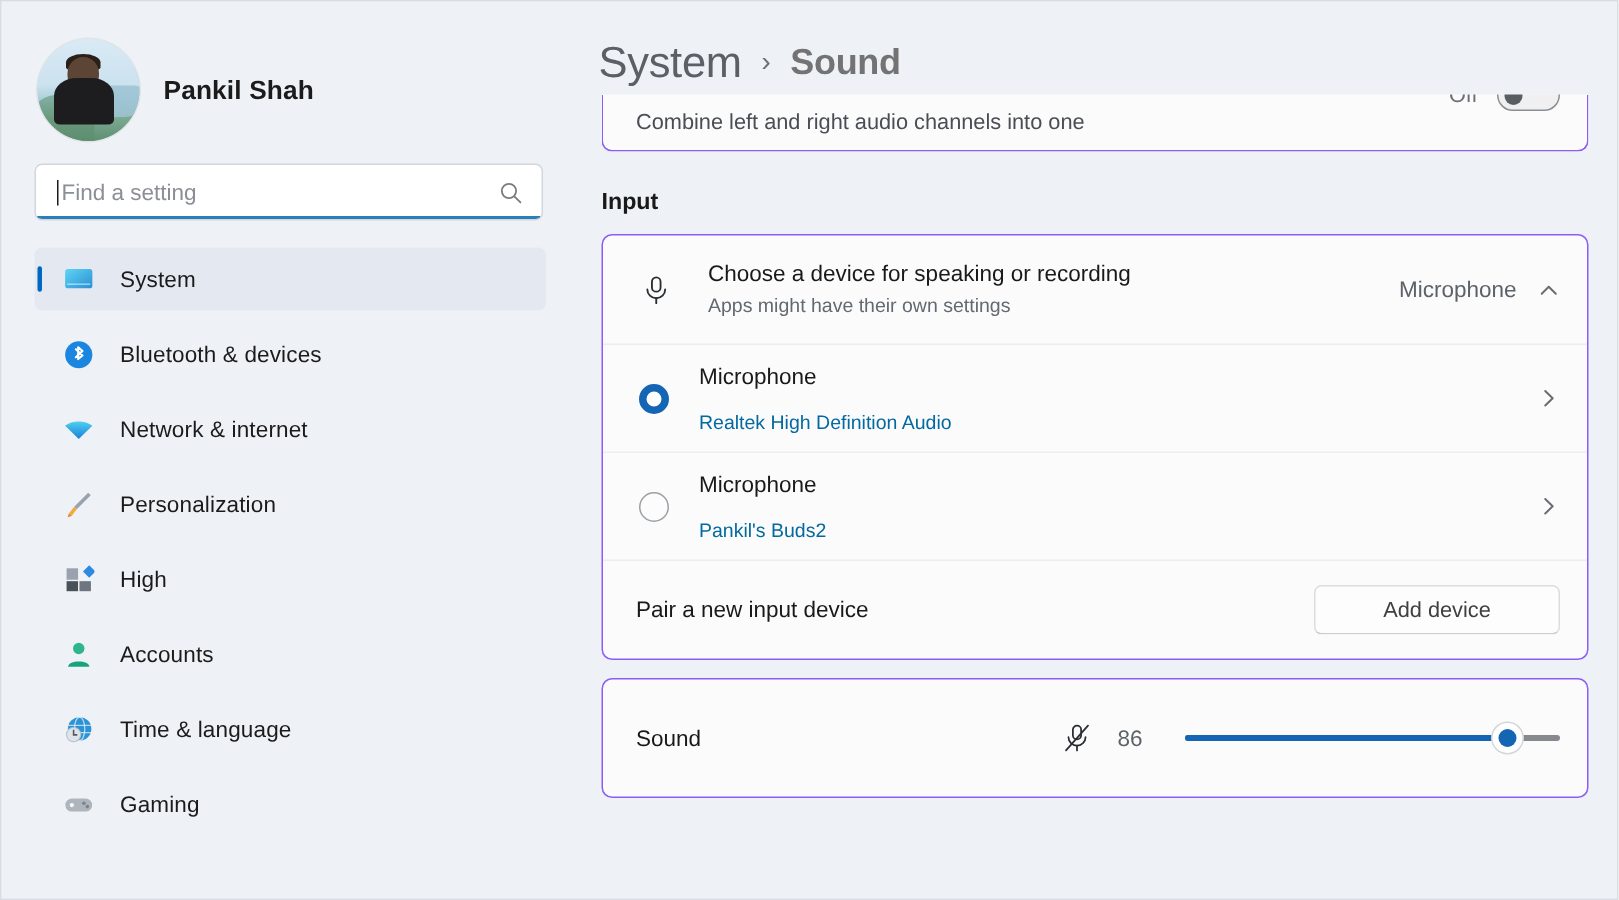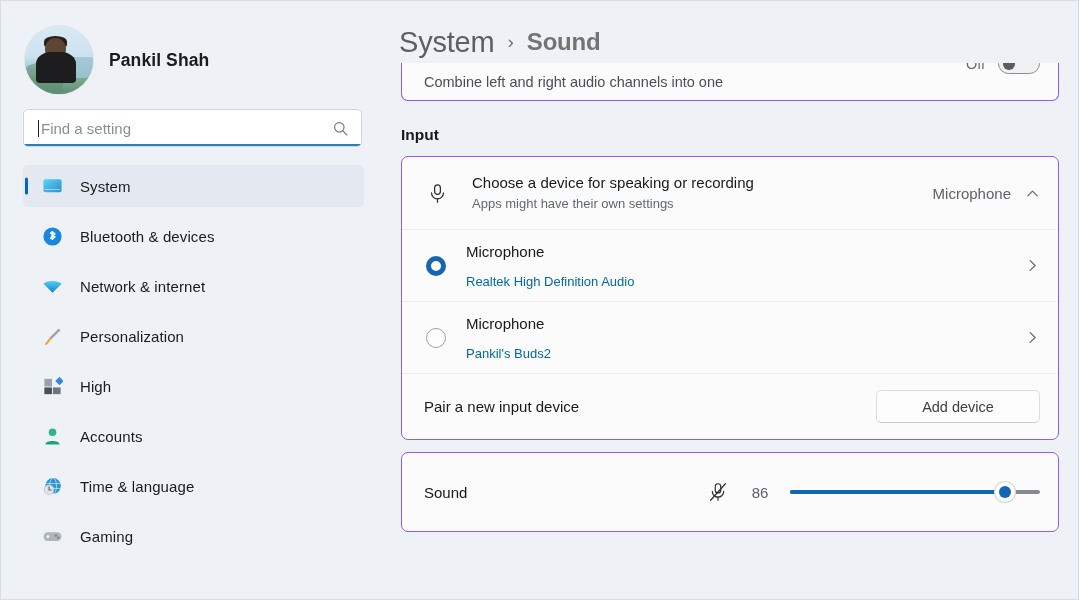--- a/index.html
+++ b/index.html
@@ -253,21 +253,21 @@
     align-items: center;
     justify-content: center;
     font-family: "Liberation Sans", sans-serif;
   }
 
   .volume-card { margin-top: 12px; }
   .volume-row { min-height: 78px; align-items: center; }
   .vol-label { font-size: 15px; color: #191919; width: 290px; }
   .vol-controls { display: flex; align-items: center; gap: 0; flex: 1; justify-content: flex-end; }
   .mute-icon { width: 22px; height: 22px; flex: 0 0 22px; margin-right: 16px; }
-  .vol-number { font-size: 15px; color: #5d6268; width: 30px; text-align: center; margin-right: 15px; }
+  .vol-number { font-size: 15px; color: #5d6268; width: 30px; text-align: left; margin-right: 15px; }
 
   .slider { position: relative; width: 250px; height: 22px; display:flex; align-items:center; }
   .slider .track-bg {
     position: absolute; left: 0; right: 0; top: 50%;
     transform: translateY(-50%);
     height: 4px; border-radius: 2px; background: #868a8e;
   }
   .slider .track-fill {
     position: absolute; left: 0; top: 50%;
     transform: translateY(-50%);

